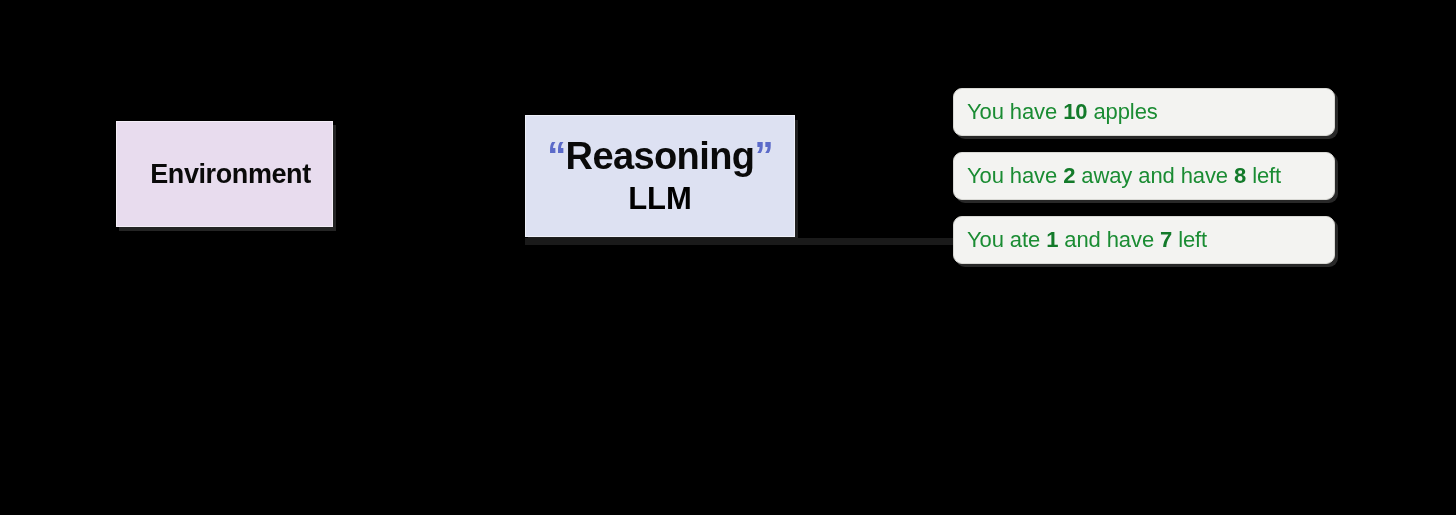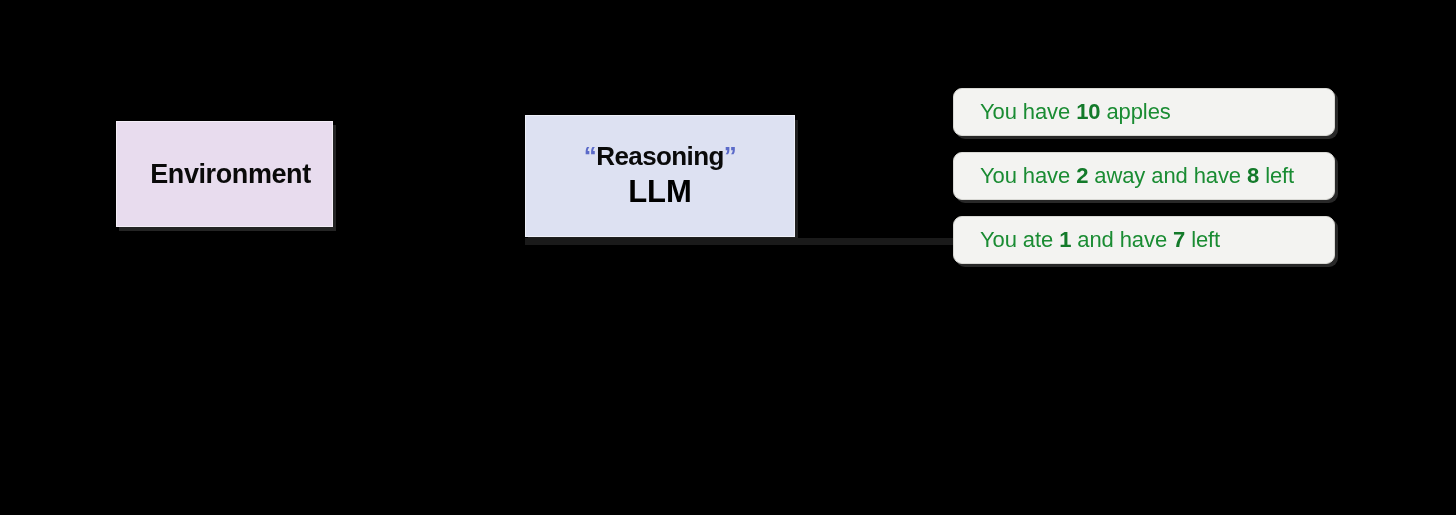--- a/index.html
+++ b/index.html
@@ -58,21 +58,21 @@
     border: 1px solid #eef0f9;
     box-sizing: border-box;
     display: flex;
     flex-direction: column;
     align-items: center;
     justify-content: center;
     gap: 2px;
     box-shadow: 3px 5px 0 0 rgba(110,110,110,0.28);
   }
   .llm-title {
-    font-size: 26px;
+    font-size: 38px;
     font-weight: 700;
     color: #0a0a0a;
     letter-spacing: -0.6px;
     line-height: 1.15;
     white-space: nowrap;
   }
   .llm-title .qt {
     color: #5b6ac9;
   }
   .llm-sub {
@@ -105,21 +105,21 @@
     position: relative;
     box-sizing: border-box;
     width: 382px;
     height: 48px;
     margin-bottom: 16px;
     background: #f3f3f1;
     border: 1px solid #d8d8d4;
     border-radius: 9px;
     display: flex;
     align-items: center;
-    padding: 0 26px;
+    padding: 0 13px;
     box-shadow: 3px 3px 0 0 rgba(125,125,125,0.32);
   }
   .out-box:last-child { margin-bottom: 8px; }
   .out-text {
     font-size: 22px;
     font-weight: 400;
     color: #1a8c33;
     letter-spacing: -0.1px;
     line-height: 1;
     white-space: nowrap;

